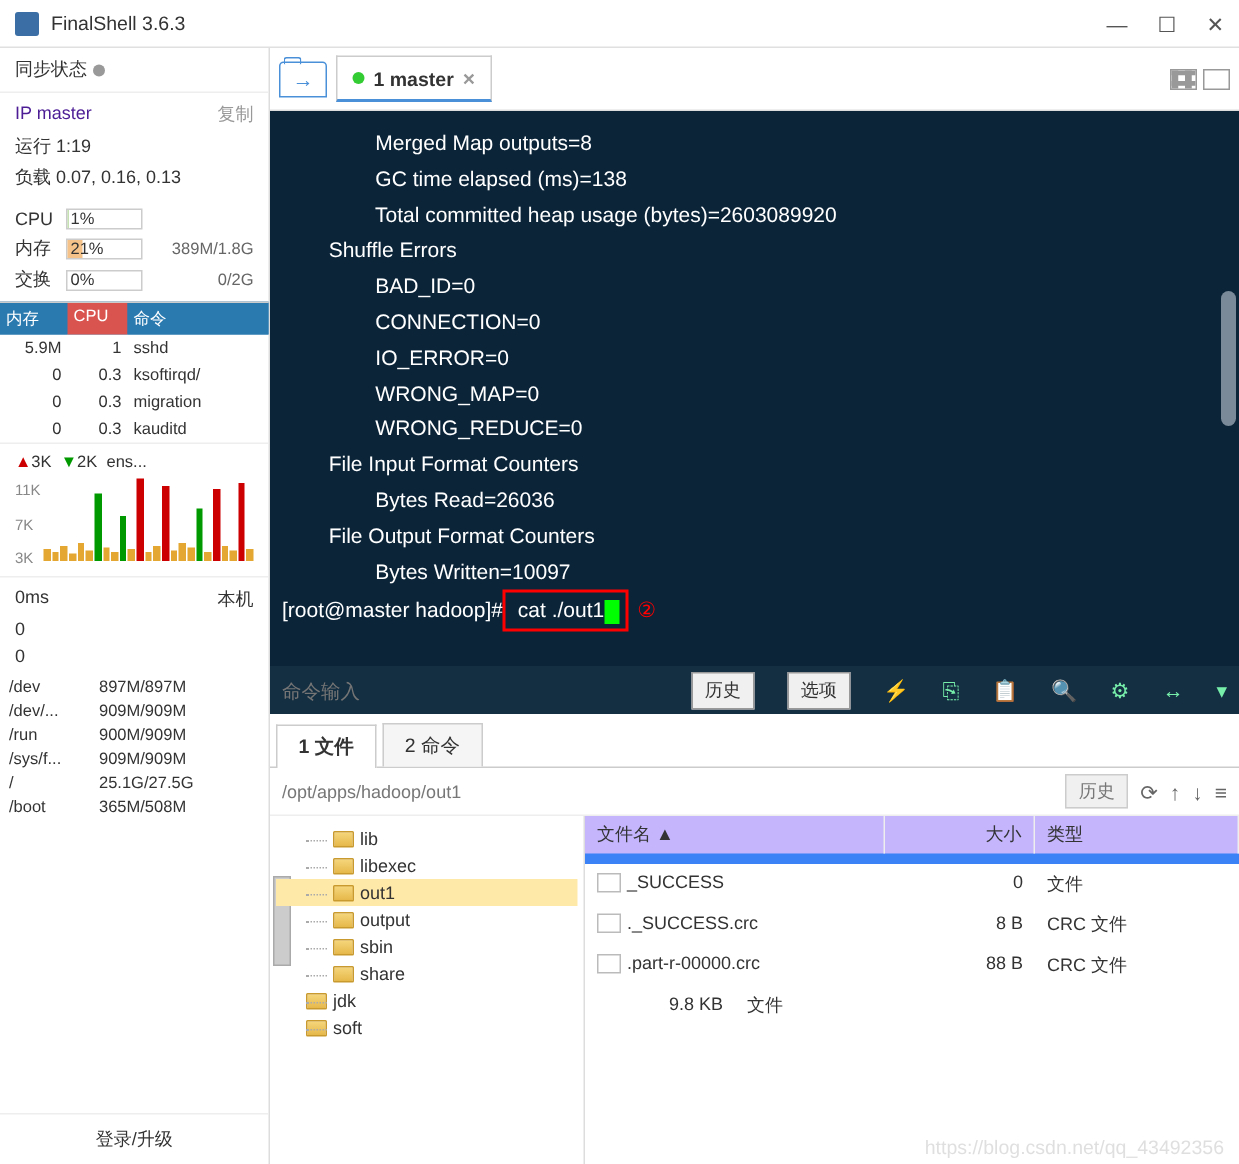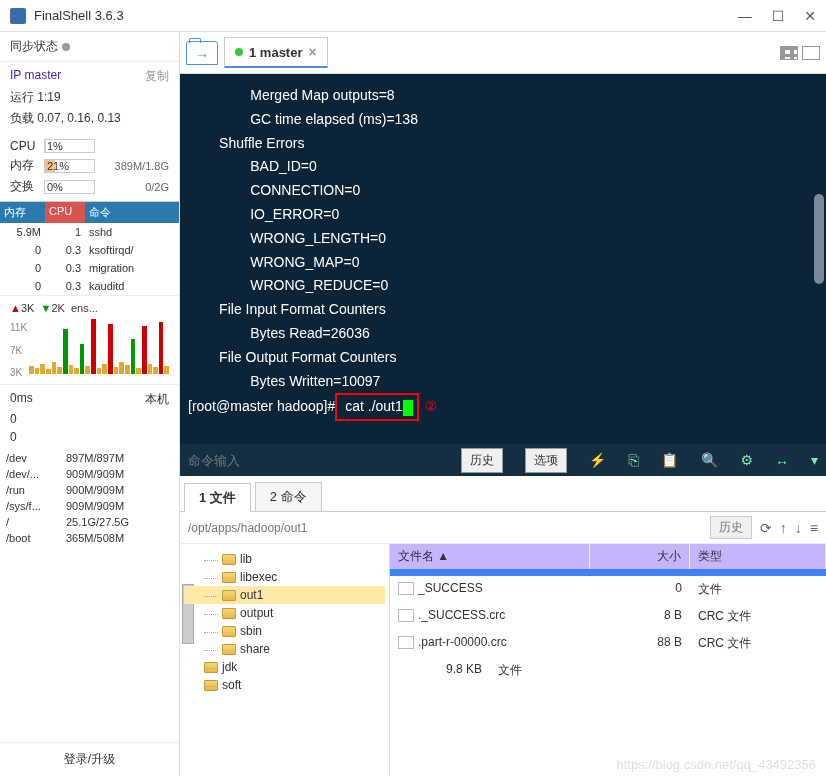--- a/index.html
+++ b/index.html
@@ -275,25 +275,25 @@
       <div class="layout-icons">
         <div class="li grid"></div>
         <div class="li"></div>
       </div>
     </div>
 
     <div class="terminal">
       <div id="term-lines">
           <div class="line">                Merged Map outputs=8</div>
           <div class="line">                GC time elapsed (ms)=138</div>
+          <div class="line">                Total committed heap usage (bytes)=2603089920</div>
           <div class="line">        Shuffle Errors</div>
           <div class="line">                BAD_ID=0</div>
           <div class="line">                CONNECTION=0</div>
           <div class="line">                IO_ERROR=0</div>
-          <div class="line">                WRONG_LENGTH=0</div>
           <div class="line">                WRONG_MAP=0</div>
           <div class="line">                WRONG_REDUCE=0</div>
           <div class="line">        File Input Format Counters</div>
           <div class="line">                Bytes Read=26036</div>
           <div class="line">        File Output Format Counters</div>
           <div class="line">                Bytes Written=10097</div>
         </div>
       <div class="line"><span class="prompt">[root@master hadoop]#</span><span class="cmdbox"><span> cat ./out1</span><span class="cursor"></span></span><span class="circ2">②</span></div>
       <div class="scroll-thumb"></div>
     </div>

